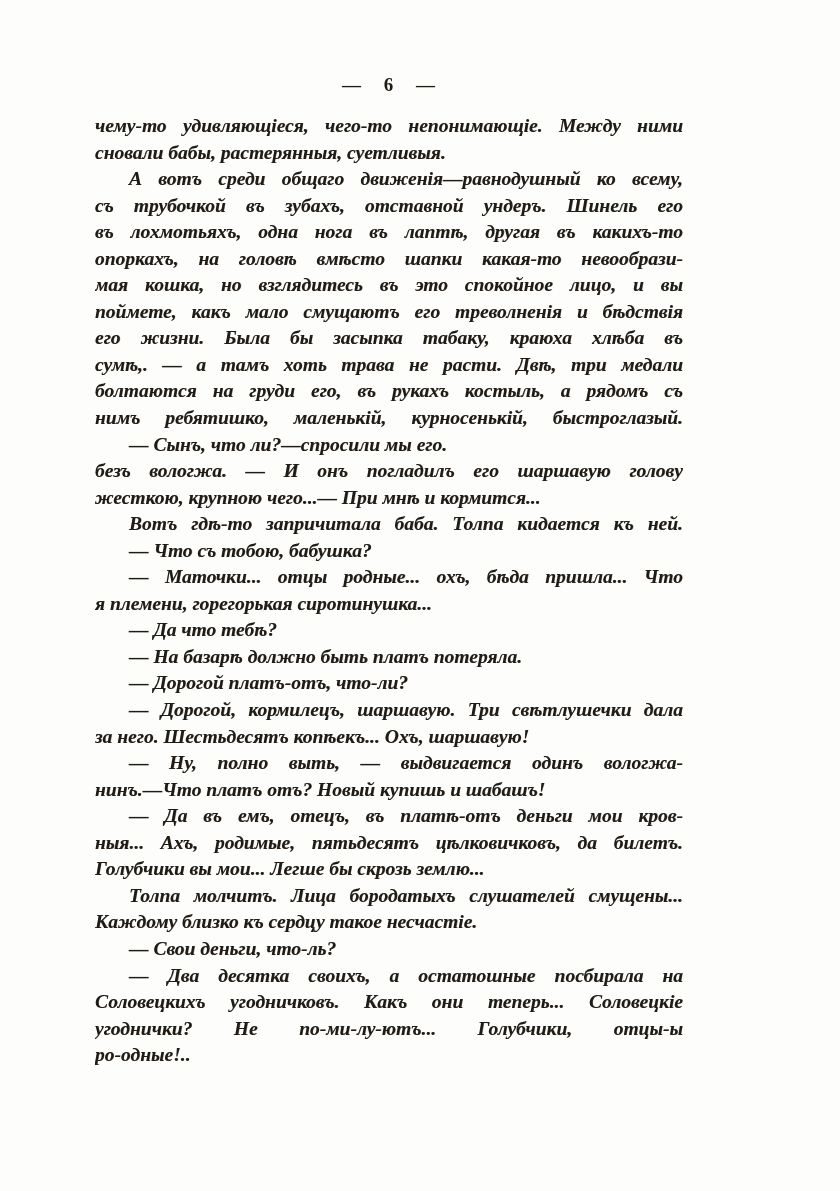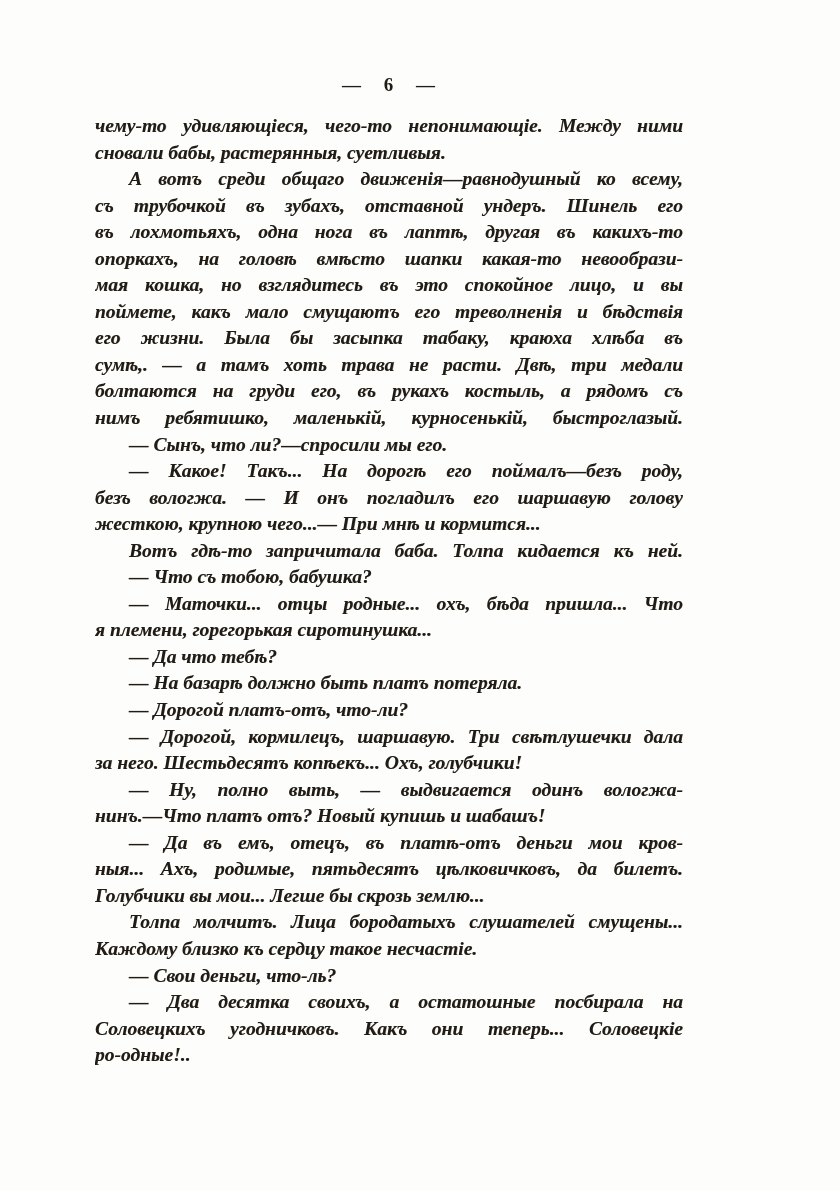--- a/index.html
+++ b/index.html
@@ -62,37 +62,37 @@
     <div class="ln j">съ трубочкой въ зубахъ, отставной ундеръ. Шинель его</div>
     <div class="ln j">въ лохмотьяхъ, одна нога въ лаптѣ, другая въ какихъ-то</div>
     <div class="ln j">опоркахъ, на головѣ вмѣсто шапки какая-то невообрази-</div>
     <div class="ln j">мая кошка, но взглядитесь въ это спокойное лицо, и вы</div>
     <div class="ln j">поймете, какъ мало смущаютъ его треволненія и бѣдствія</div>
     <div class="ln j">его жизни. Была бы засыпка табаку, краюха хлѣба въ</div>
     <div class="ln j">сумѣ,. — а тамъ хоть трава не расти. Двѣ, три медали</div>
     <div class="ln j">болтаются на груди его, въ рукахъ костыль, а рядомъ съ</div>
     <div class="ln j">нимъ ребятишко, маленькій, курносенькій, быстроглазый.</div>
     <div class="ln ind">— Сынъ, что ли?—спросили мы его.</div>
-    <div class="ln ind j">— Какое! Такъ... На дорогѣ его поймалъ—безъ роду,</div>
     <div class="ln j">безъ вологжа. — И онъ погладилъ его шаршавую голову</div>
     <div class="ln">жесткою, крупною чего...— При мнѣ и кормится...</div>
     <div class="ln ind j">Вотъ гдѣ-то запричитала баба. Толпа кидается къ ней.</div>
     <div class="ln ind">— Что съ тобою, бабушка?</div>
     <div class="ln ind j">— Маточки... отцы родные... охъ, бѣда пришла... Что</div>
     <div class="ln">я племени, горегорькая сиротинушка...</div>
     <div class="ln ind">— Да что тебѣ?</div>
     <div class="ln ind">— На базарѣ должно быть платъ потеряла.</div>
     <div class="ln ind">— Дорогой платъ-отъ, что-ли?</div>
     <div class="ln ind j">— Дорогой, кормилецъ, шаршавую. Три свѣтлушечки дала</div>
-    <div class="ln">за него. Шестьдесятъ копѣекъ... Охъ, голубчики!</div>
+    <div class="ln">за него. Шестьдесятъ копѣекъ... Охъ, шаршавую!</div>
     <div class="ln ind j">— Ну, полно выть, — выдвигается одинъ вологжа-</div>
     <div class="ln">нинъ.—Что платъ отъ? Новый купишь и шабашъ!</div>
     <div class="ln ind j">— Да въ емъ, отецъ, въ платѣ-отъ деньги мои кров-</div>
     <div class="ln j">ныя... Ахъ, родимые, пятьдесятъ цѣлковичковъ, да билетъ.</div>
     <div class="ln">Голубчики вы мои... Легше бы скрозь землю...</div>
     <div class="ln ind j">Толпа молчитъ. Лица бородатыхъ слушателей смущены...</div>
     <div class="ln">Каждому близко къ сердцу такое несчастіе.</div>
     <div class="ln ind">— Свои деньги, что-ль?</div>
     <div class="ln ind j">— Два десятка своихъ, а остатошные посбирала на</div>
     <div class="ln j">Соловецкихъ угодничковъ. Какъ они теперь... Соловецкіе</div>
+    <div class="ln j">угоднички? Не по-ми-лу-ютъ... Голубчики, отцы-ы</div>
     <div class="ln">ро-одные!..</div>
   </div>
 </div>
 
 </body></html>

